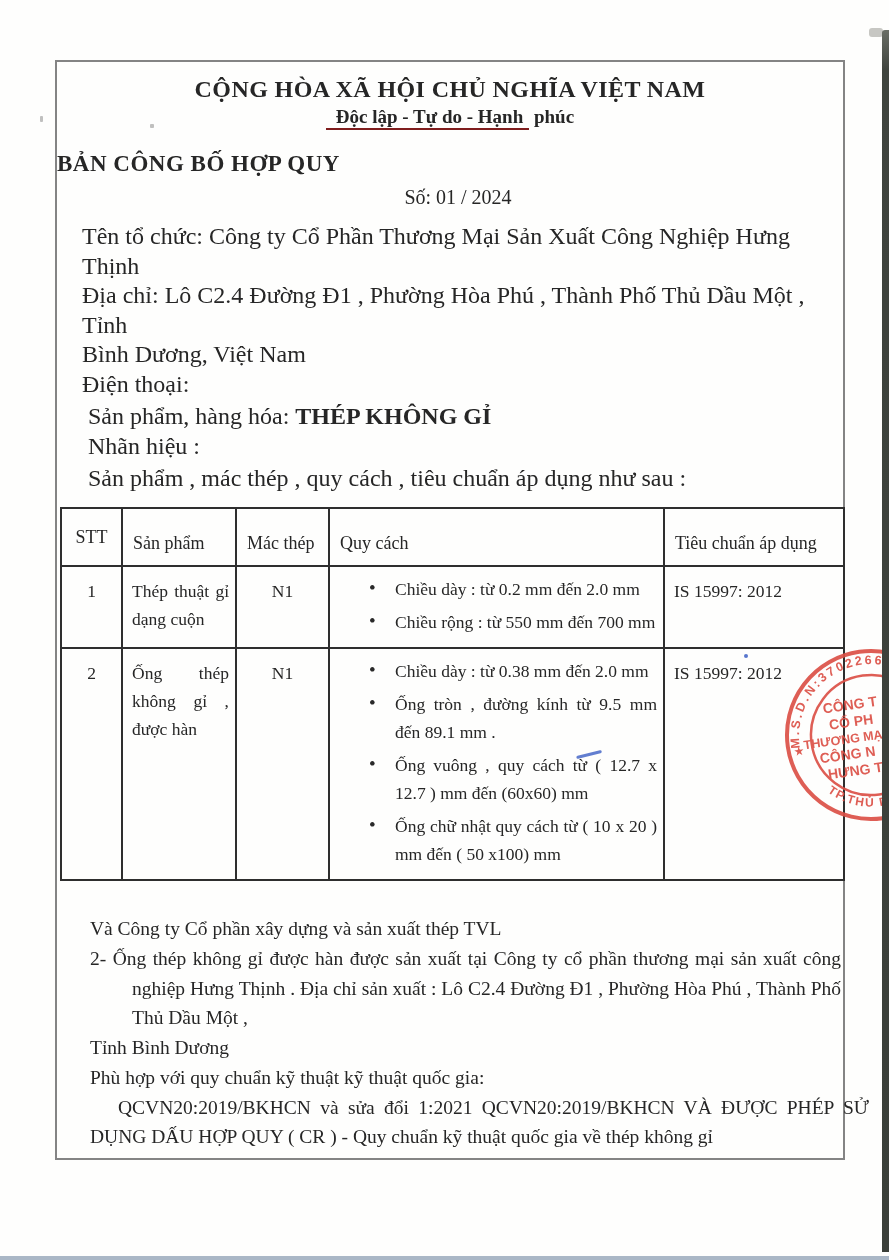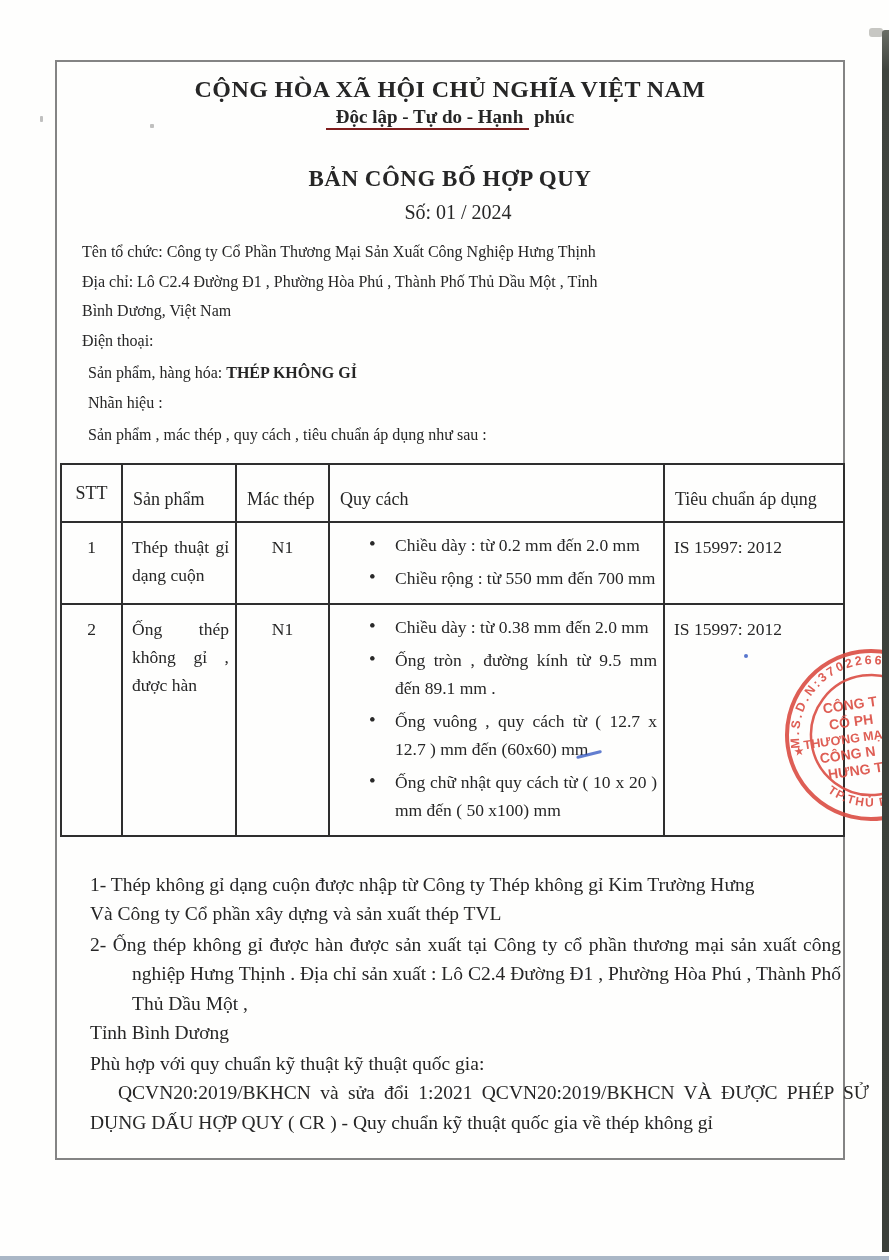--- a/index.html
+++ b/index.html
@@ -16,24 +16,24 @@
   .speck{position:absolute;background:#8d8d8d;opacity:.55;border-radius:1px;}
   .pen-dash{position:absolute;left:576px;top:753px;width:26px;height:2.5px;background:#3b5ec4;opacity:.8;transform:rotate(-14deg);border-radius:2px;}
   .pen-dot{position:absolute;width:4px;height:4px;border-radius:50%;background:#3b5ec4;opacity:.85;}
 
   
   .frame{position:absolute;left:55px;top:60px;width:786px;height:1096px;border:2px solid #848484;}
 
   .hdr1{margin-top:14px;text-align:center;font-weight:bold;font-size:24px;letter-spacing:.4px;}
   .hdr2{margin-top:3px;text-align:center;font-weight:bold;font-size:19px;}
   .hdr2 .u{border-bottom:2px solid #7f1d1d;padding:0 6px 1px 10px;}
-  .doc-title{margin-top:38px;text-align:center;font-weight:bold;font-size:23px;letter-spacing:.5px;}
+  .doc-title{margin-top:23px;font-weight:bold;font-size:23px;letter-spacing:.5px;}
   .doc-no{margin-top:9px;text-align:center;font-size:20px;padding-left:16px;}
 
-  .info{margin:13px 26px 0 25px;font-size:16px;line-height:29.5px;}
+  .info{margin:13px 26px 0 25px;font-size:24px;line-height:29.5px;}
   .info p{margin:0;}
   .info .ind{margin-left:6px;}
   .info .sp{margin-top:3px;}
   .b{font-weight:bold;}
 
   table.spec{margin:13px 0 0 3px;border-collapse:collapse;width:783px;
     font-size:17.5px;line-height:28px;table-layout:fixed;}
   table.spec td,table.spec th{border:2px solid #2e2e2e;font-weight:normal;vertical-align:top;}
   col.c-stt{width:61px;} col.c-sp{width:114px;} col.c-mt{width:93px;} col.c-qc{width:335px;} col.c-tc{width:180px;}
   tr.head th{height:40px;vertical-align:middle;text-align:left;padding:14px 6px 2px 10px;font-size:18px;}
@@ -117,21 +117,20 @@
           <li>Ống vuông , quy cách từ ( 12.7 x 12.7 ) mm đến (60x60) mm</li>
           <li>Ống chữ nhật quy cách từ ( 10 x 20 ) mm đến ( 50 x100) mm</li>
         </ul>
       </td>
       <td class="tc-cell">IS 15997: 2012</td>
     </tr>
   </tbody>
     </table>
 
   <div class="notes">
-    <p>1-  Thép không gỉ dạng cuộn được nhập từ Công ty Thép không gỉ Kim Trường Hưng</p>
     <p>Và Công ty Cổ phần xây dựng và sản xuất thép TVL</p>
     <p class="hang gap-top">2-  Ống thép không gỉ được hàn được sản xuất tại Công ty cổ phần thương mại sản xuất công nghiệp Hưng Thịnh . Địa chỉ sản xuất : Lô C2.4 Đường Đ1 , Phường Hòa Phú , Thành Phố Thủ Dầu Một ,</p>
     <p>Tỉnh Bình Dương</p>
     <p class="gap-top">Phù hợp với quy chuẩn kỹ thuật kỹ thuật quốc gia:</p>
     <p class="reg">QCVN20:2019/BKHCN và sửa đổi 1:2021 QCVN20:2019/BKHCN VÀ ĐƯỢC PHÉP SỬ DỤNG DẤU HỢP QUY ( CR ) -  Quy chuẩn kỹ thuật quốc gia về thép không gỉ</p>
   </div>
 
 </div>
 
 <div class="stamp">

